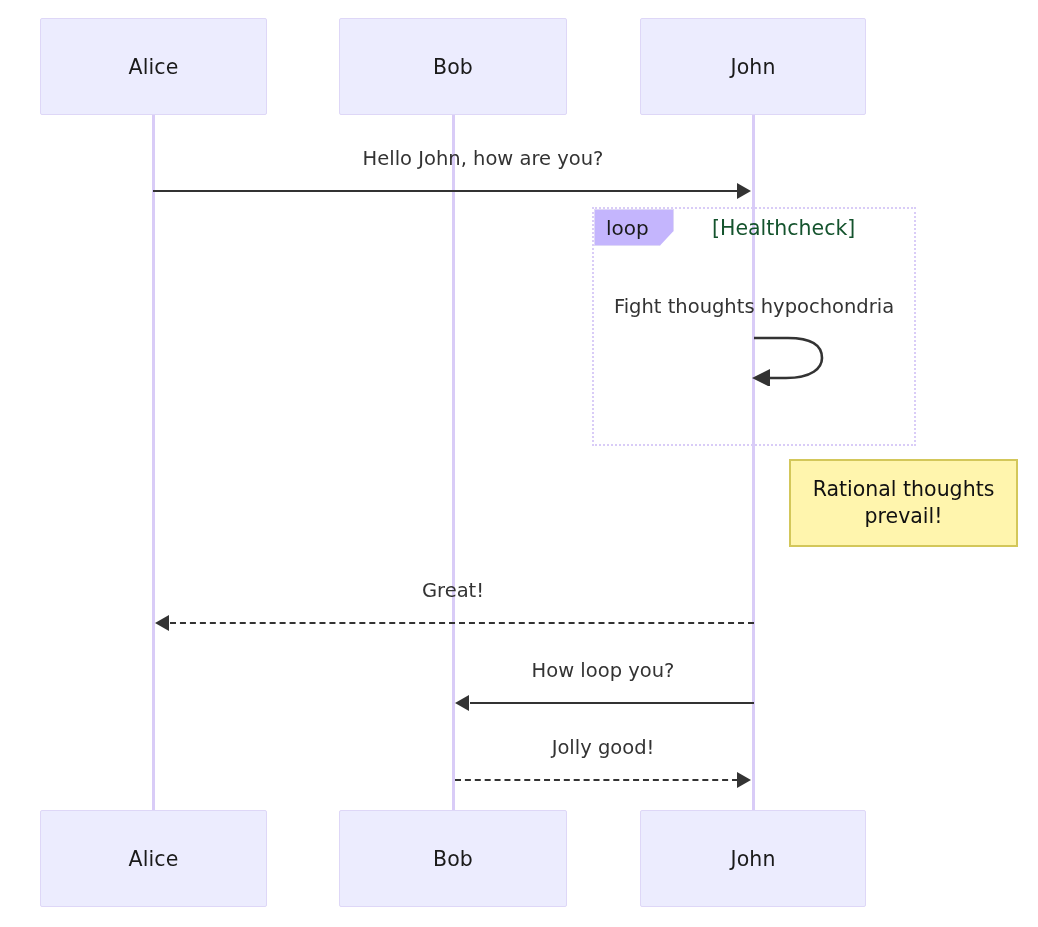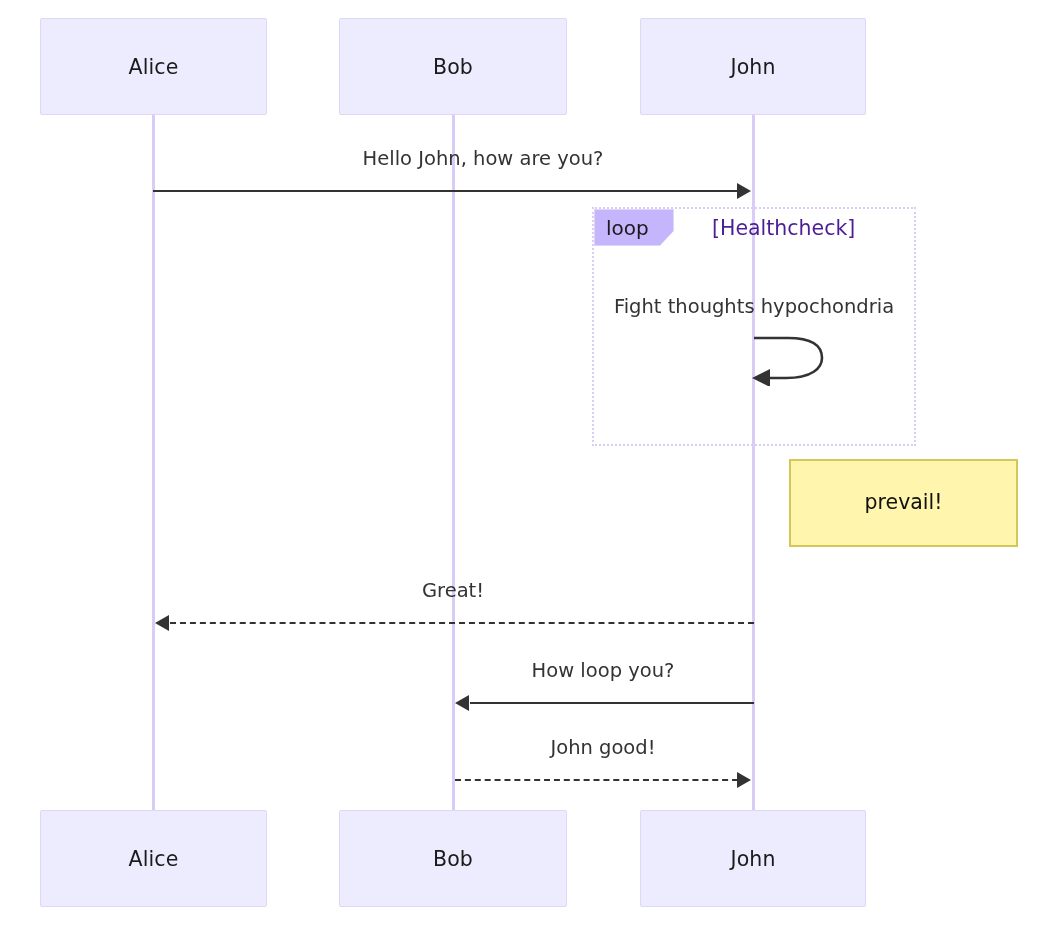--- a/index.html
+++ b/index.html
@@ -60,21 +60,21 @@
     color: #1a1a1a;
     font-size: 20px;
     display: flex;
     align-items: center;
     padding-left: 11px;
     -webkit-clip-path: polygon(0 0, 100% 0, 100% 58%, 82% 100%, 0 100%);
     clip-path: polygon(0 0, 100% 0, 100% 58%, 82% 100%, 0 100%);
   }
   .loop-cond {
     position: absolute;
-    color: #4c1d95;
+    color: #14532d;
     font-size: 20.5px;
     white-space: nowrap;
   }
 
   
   .msg-label {
     position: absolute;
     color: #333333;
     font-size: 19.5px;
     white-space: nowrap;
@@ -156,33 +156,34 @@
 
   <div class="msg-label" style="left:592px; top:295px; width:324px;">Fight thoughts hypochondria</div>
 
   <svg class="self-msg" style="left:746px; top:330px;" width="100" height="56" viewBox="0 0 100 56">
     <path d="M 8 8 L 42 8 C 72 8 76 20 76 28 C 76 38 66 48 40 48 L 22 48" fill="none" stroke="#333333" stroke-width="2.6" stroke-linecap="butt"></path>
     <polygon points="24,39 24,57 6,48" fill="#333333"></polygon>
   </svg>
 
   <div class="note-box" style="left:789px; top:459px; width:229px; height:88px;">
     <div>
+      <div>Rational thoughts</div>
       <div>prevail!</div>
     </div>
   </div>
 
   <div class="msg-label" style="left:153px; top:579px; width:600px;">Great!</div>
   <div class="msg-line dashed" style="left:170px; top:622px; width:584px;"></div>
   <div class="arrowhead left" style="left:155px; top:615px;"></div>
 
   <div class="msg-label" style="left:453px; top:659px; width:300px;">How loop you?</div>
   <div class="msg-line" style="left:470px; top:702px; width:284px;"></div>
   <div class="arrowhead left" style="left:455px; top:695px;"></div>
 
-  <div class="msg-label" style="left:453px; top:736px; width:300px;">John good!</div>
+  <div class="msg-label" style="left:453px; top:736px; width:300px;">Jolly good!</div>
   <div class="msg-line dashed" style="left:455px; top:779px; width:283px;"></div>
   <div class="arrowhead right" style="left:737px; top:772px;"></div>
 
   <div class="actor-box" style="left:40px; top:810px; width:227px; height:97px;">
     <span>Alice</span>
   </div>
   <div class="actor-box" style="left:339px; top:810px; width:228px; height:97px;">
     <span>Bob</span>
   </div>
   <div class="actor-box" style="left:640px; top:810px; width:226px; height:97px;">

